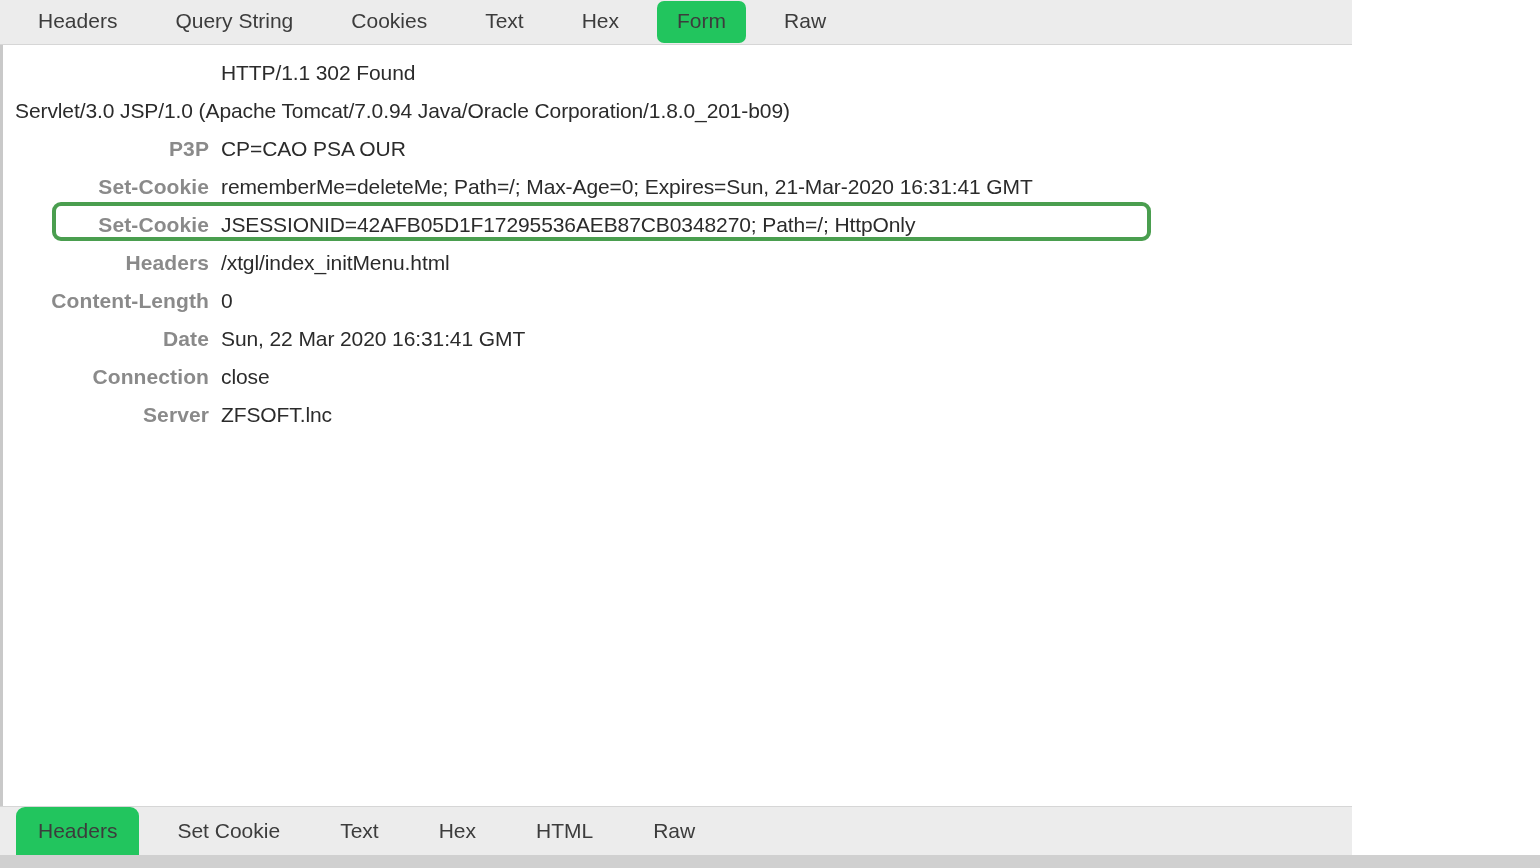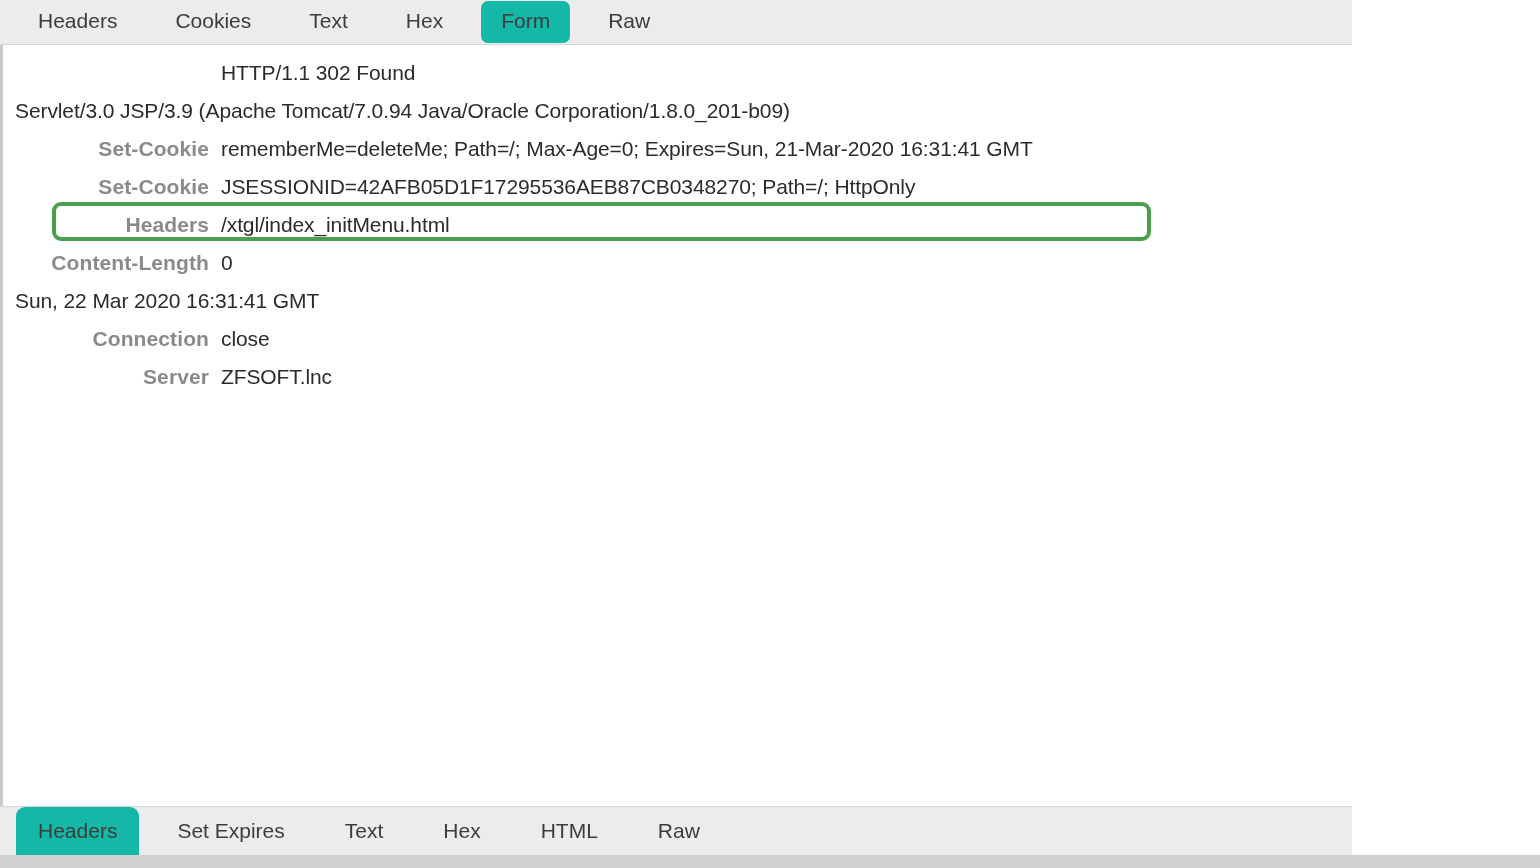--- a/index.html
+++ b/index.html
@@ -48,21 +48,21 @@
     line-height: 1.25;
   }
   .tabbar.top .tab { margin-right: 18px; }
   .tabbar.bottom .tab {
     margin-right: 16px;
     margin-top: 0;
     padding: 11px 22px 14px 22px;
     border-radius: 8px 8px 0 0;
   }
   .tab.active {
-    background: #14b8a6;
+    background: #22c55e;
   }
   .tabbar.bottom .tab.active {
     border-radius: 9px 9px 0 0;
     box-shadow: 0 1px 0 #ffffff;
   }
 
   
   .left-gutter {
     position: absolute;
     top: 45px;
@@ -132,41 +132,46 @@
     width: 1540px;
     height: 13px;
     background: #d0d0d0;
   }
 </style>
 </head>
 <body>
 
 <div class="tabbar top">
   <div class="tab">Headers</div>
+  <div class="tab">Query String</div>
   <div class="tab">Cookies</div>
   <div class="tab">Text</div>
   <div class="tab">Hex</div>
   <div class="tab active">Form</div>
   <div class="tab">Raw</div>
 </div>
 
 <div class="left-gutter"></div>
 
 <div class="panel">
   <div class="rows">
 
     <div class="hrow">
       <div class="hlabel"></div>
       <div class="hvalue">HTTP/1.1 302 Found</div>
     </div>
 
     <div class="hrow">
-      <div class="hvalue">Servlet/3.0 JSP/3.9 (Apache Tomcat/7.0.94 Java/Oracle Corporation/1.8.0_201-b09)</div>
-    </div>
-
+      <div class="hvalue">Servlet/3.0 JSP/1.0 (Apache Tomcat/7.0.94 Java/Oracle Corporation/1.8.0_201-b09)</div>
+    </div>
+
+    <div class="hrow">
+      <div class="hlabel">P3P</div>
+      <div class="hvalue">CP=CAO PSA OUR</div>
+    </div>
 
     <div class="hrow">
       <div class="hlabel">Set-Cookie</div>
       <div class="hvalue">rememberMe=deleteMe; Path=/; Max-Age=0; Expires=Sun, 21-Mar-2020 16:31:41 GMT</div>
     </div>
 
     <div class="hrow">
       <div class="hlabel">Set-Cookie</div>
       <div class="hvalue">JSESSIONID=42AFB05D1F17295536AEB87CB0348270; Path=/; HttpOnly</div>
     </div>
@@ -175,40 +180,41 @@
       <div class="hlabel">Headers</div>
       <div class="hvalue">/xtgl/index_initMenu.html</div>
     </div>
 
     <div class="hrow">
       <div class="hlabel">Content-Length</div>
       <div class="hvalue">0</div>
     </div>
 
     <div class="hrow">
+      <div class="hlabel">Date</div>
       <div class="hvalue">Sun, 22 Mar 2020 16:31:41 GMT</div>
     </div>
 
     <div class="hrow">
       <div class="hlabel">Connection</div>
       <div class="hvalue">close</div>
     </div>
 
     <div class="hrow">
       <div class="hlabel">Server</div>
       <div class="hvalue">ZFSOFT.lnc</div>
     </div>
 
   </div>
 
   <div class="annot-box"></div>
 </div>
 
 <div class="tabbar bottom">
   <div class="tab active">Headers</div>
-  <div class="tab">Set Expires</div>
+  <div class="tab">Set Cookie</div>
   <div class="tab">Text</div>
   <div class="tab">Hex</div>
   <div class="tab">HTML</div>
   <div class="tab">Raw</div>
 </div>
 
 <div class="bottom-strip"></div>
 
 </body></html>

